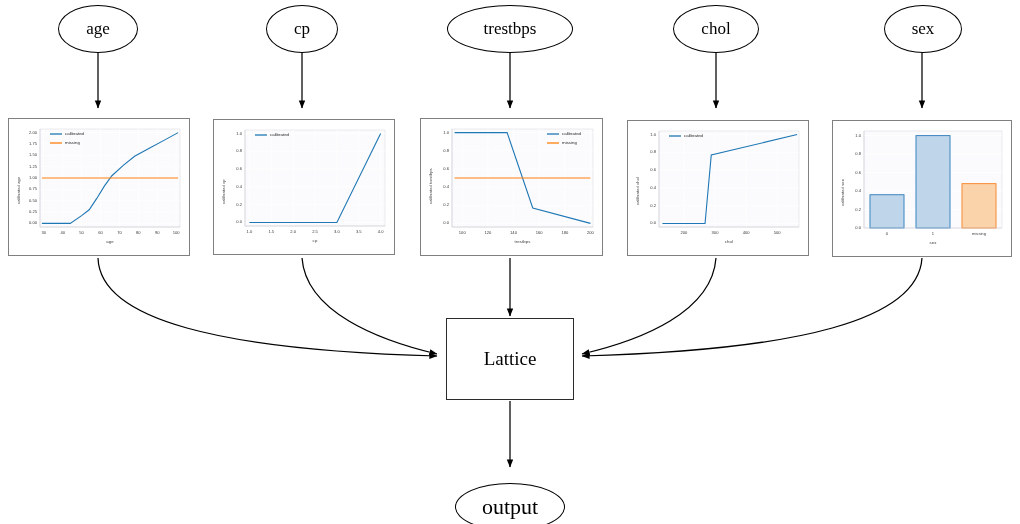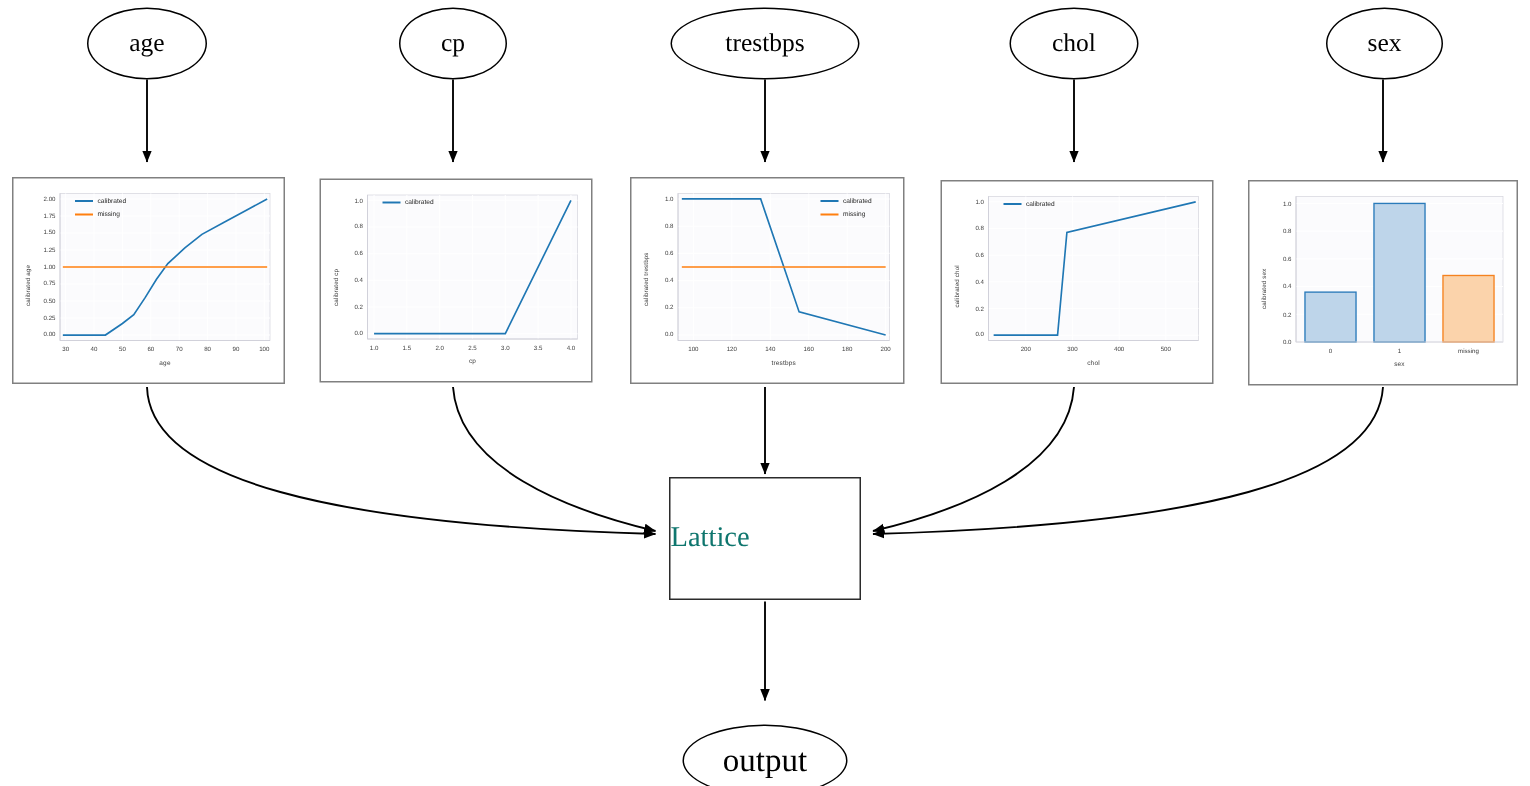--- a/index.html
+++ b/index.html
@@ -19,25 +19,25 @@
     display:flex;align-items:center;justify-content:center;
     border:1.2px solid #000;
     border-radius:50%;
     background:#fff;
     font-family:"Liberation Serif", serif;
     font-size:17px;color:#000;
     box-sizing:border-box;
   }
   .node-box{
     position:absolute;
-    display:flex;align-items:center;
+    display:flex;align-items:center;justify-content:center;
     border:1.4px solid #2b2b2b;
     background:#fff;
     font-family:"Liberation Serif", serif;
-    font-size:19px;color:#0f766e;
+    font-size:19px;color:#000000;
     box-sizing:border-box;
   }
 
   
   .panel{
     position:absolute;
     background:#fff;
     border:1.5px solid #808080;
     box-sizing:border-box;
   }

